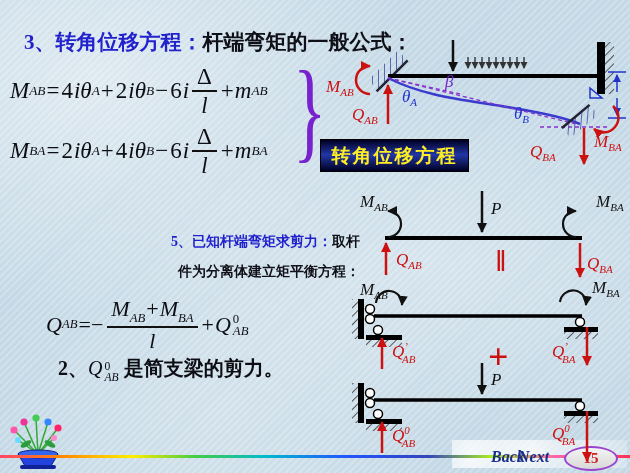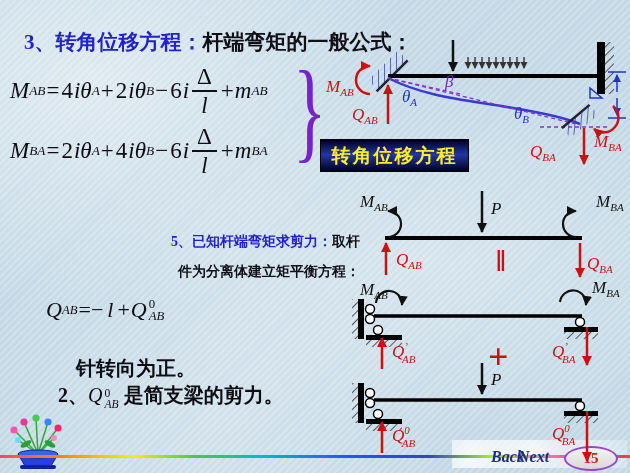--- a/index.html
+++ b/index.html
@@ -219,32 +219,32 @@
   <div class="abs sec5">
     <span class="t-blue">5、已知杆端弯矩求剪力：</span><span class="t-black" style="font-weight:600">取杆</span><br>
     <span class="t-black" style="font-weight:600">件为分离体建立矩平衡方程：</span>
   </div>
 
   <div class="eq eqQ">
       <span class="tk-i">Q</span>
       <span class="tk-sb">AB</span>
       <span class="tk-n">=−</span>
       <span class="frac">
+        <span class="top"><span class="tk-i">M</span><span class="tk-sb">AB</span><span class="tk-n">+</span><span class="tk-i">M</span><span class="tk-sb">BA</span></span>
         <span class="bot"><span class="tk-i">l</span></span>
       </span>
       <span class="tk-n">+</span>
       <span class="tk-i">Q</span>
       <span class="ss">
         <span class="ss-sup">0</span>
         <span class="ss-sub">AB</span>
       </span>
     </div>
 
   <div class="abs notes">
-    <div class="ln ind1"><span class="tk-c">针转向为正。</span></div>
     <div class="ln ind2"><span class="tk-cb">2、</span><span class="tk-i">Q</span><span class="ss"><span class="ss-sup">0</span><span class="ss-sub">AB</span></span><span class="tk-c"> 是简支梁的剪力。</span></div>
   </div>
 
   <svg class="abs" style="left:330px;top:185px;z-index:2" width="300" height="288" viewBox="0 0 300 288">
 
     <g>
       <line x1="55" y1="53" x2="252" y2="53" stroke="#000" stroke-width="4"></line>
       <line x1="152" y1="6" x2="152" y2="47" stroke="#111" stroke-width="2.5" marker-end="url(#mK)"></line>
       <path d="M 58,52 A 13,13 0 1 0 58,26" fill="none" stroke="#111" stroke-width="2.2" marker-end="url(#mK)"></path>
       <path d="M 246,52 A 13,13 0 1 1 246,26" fill="none" stroke="#111" stroke-width="2.2" marker-end="url(#mK)"></path>

